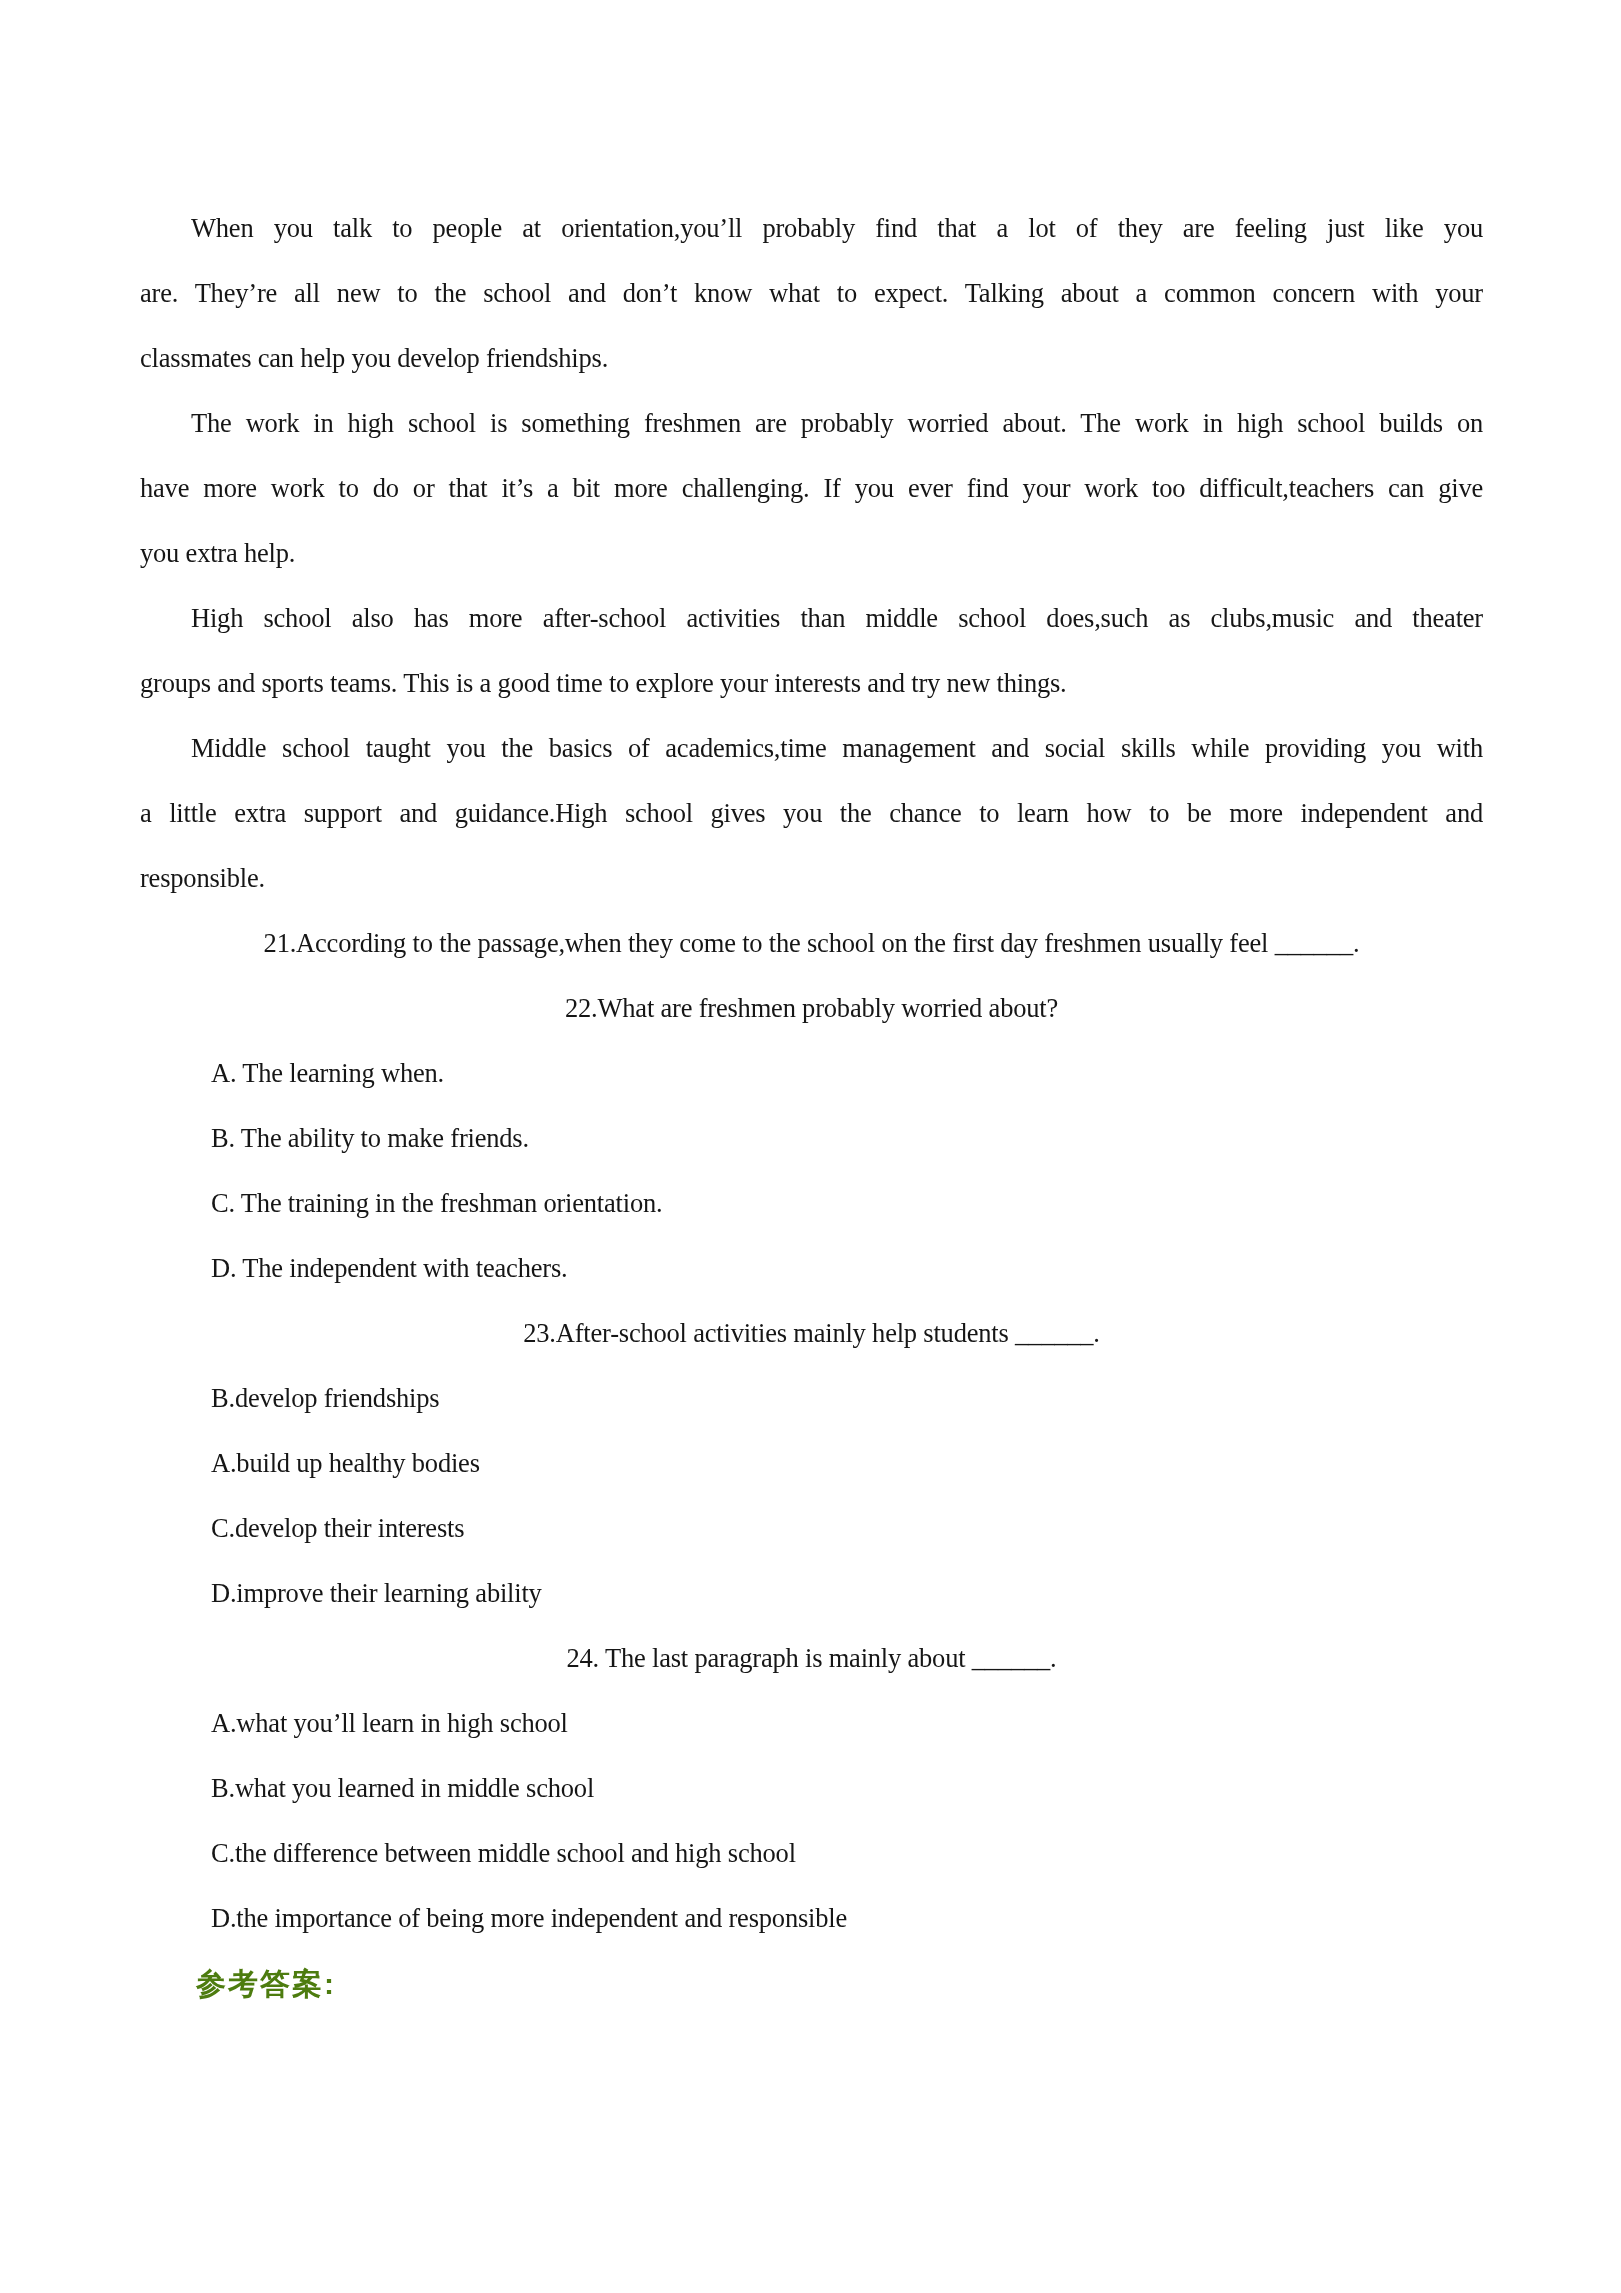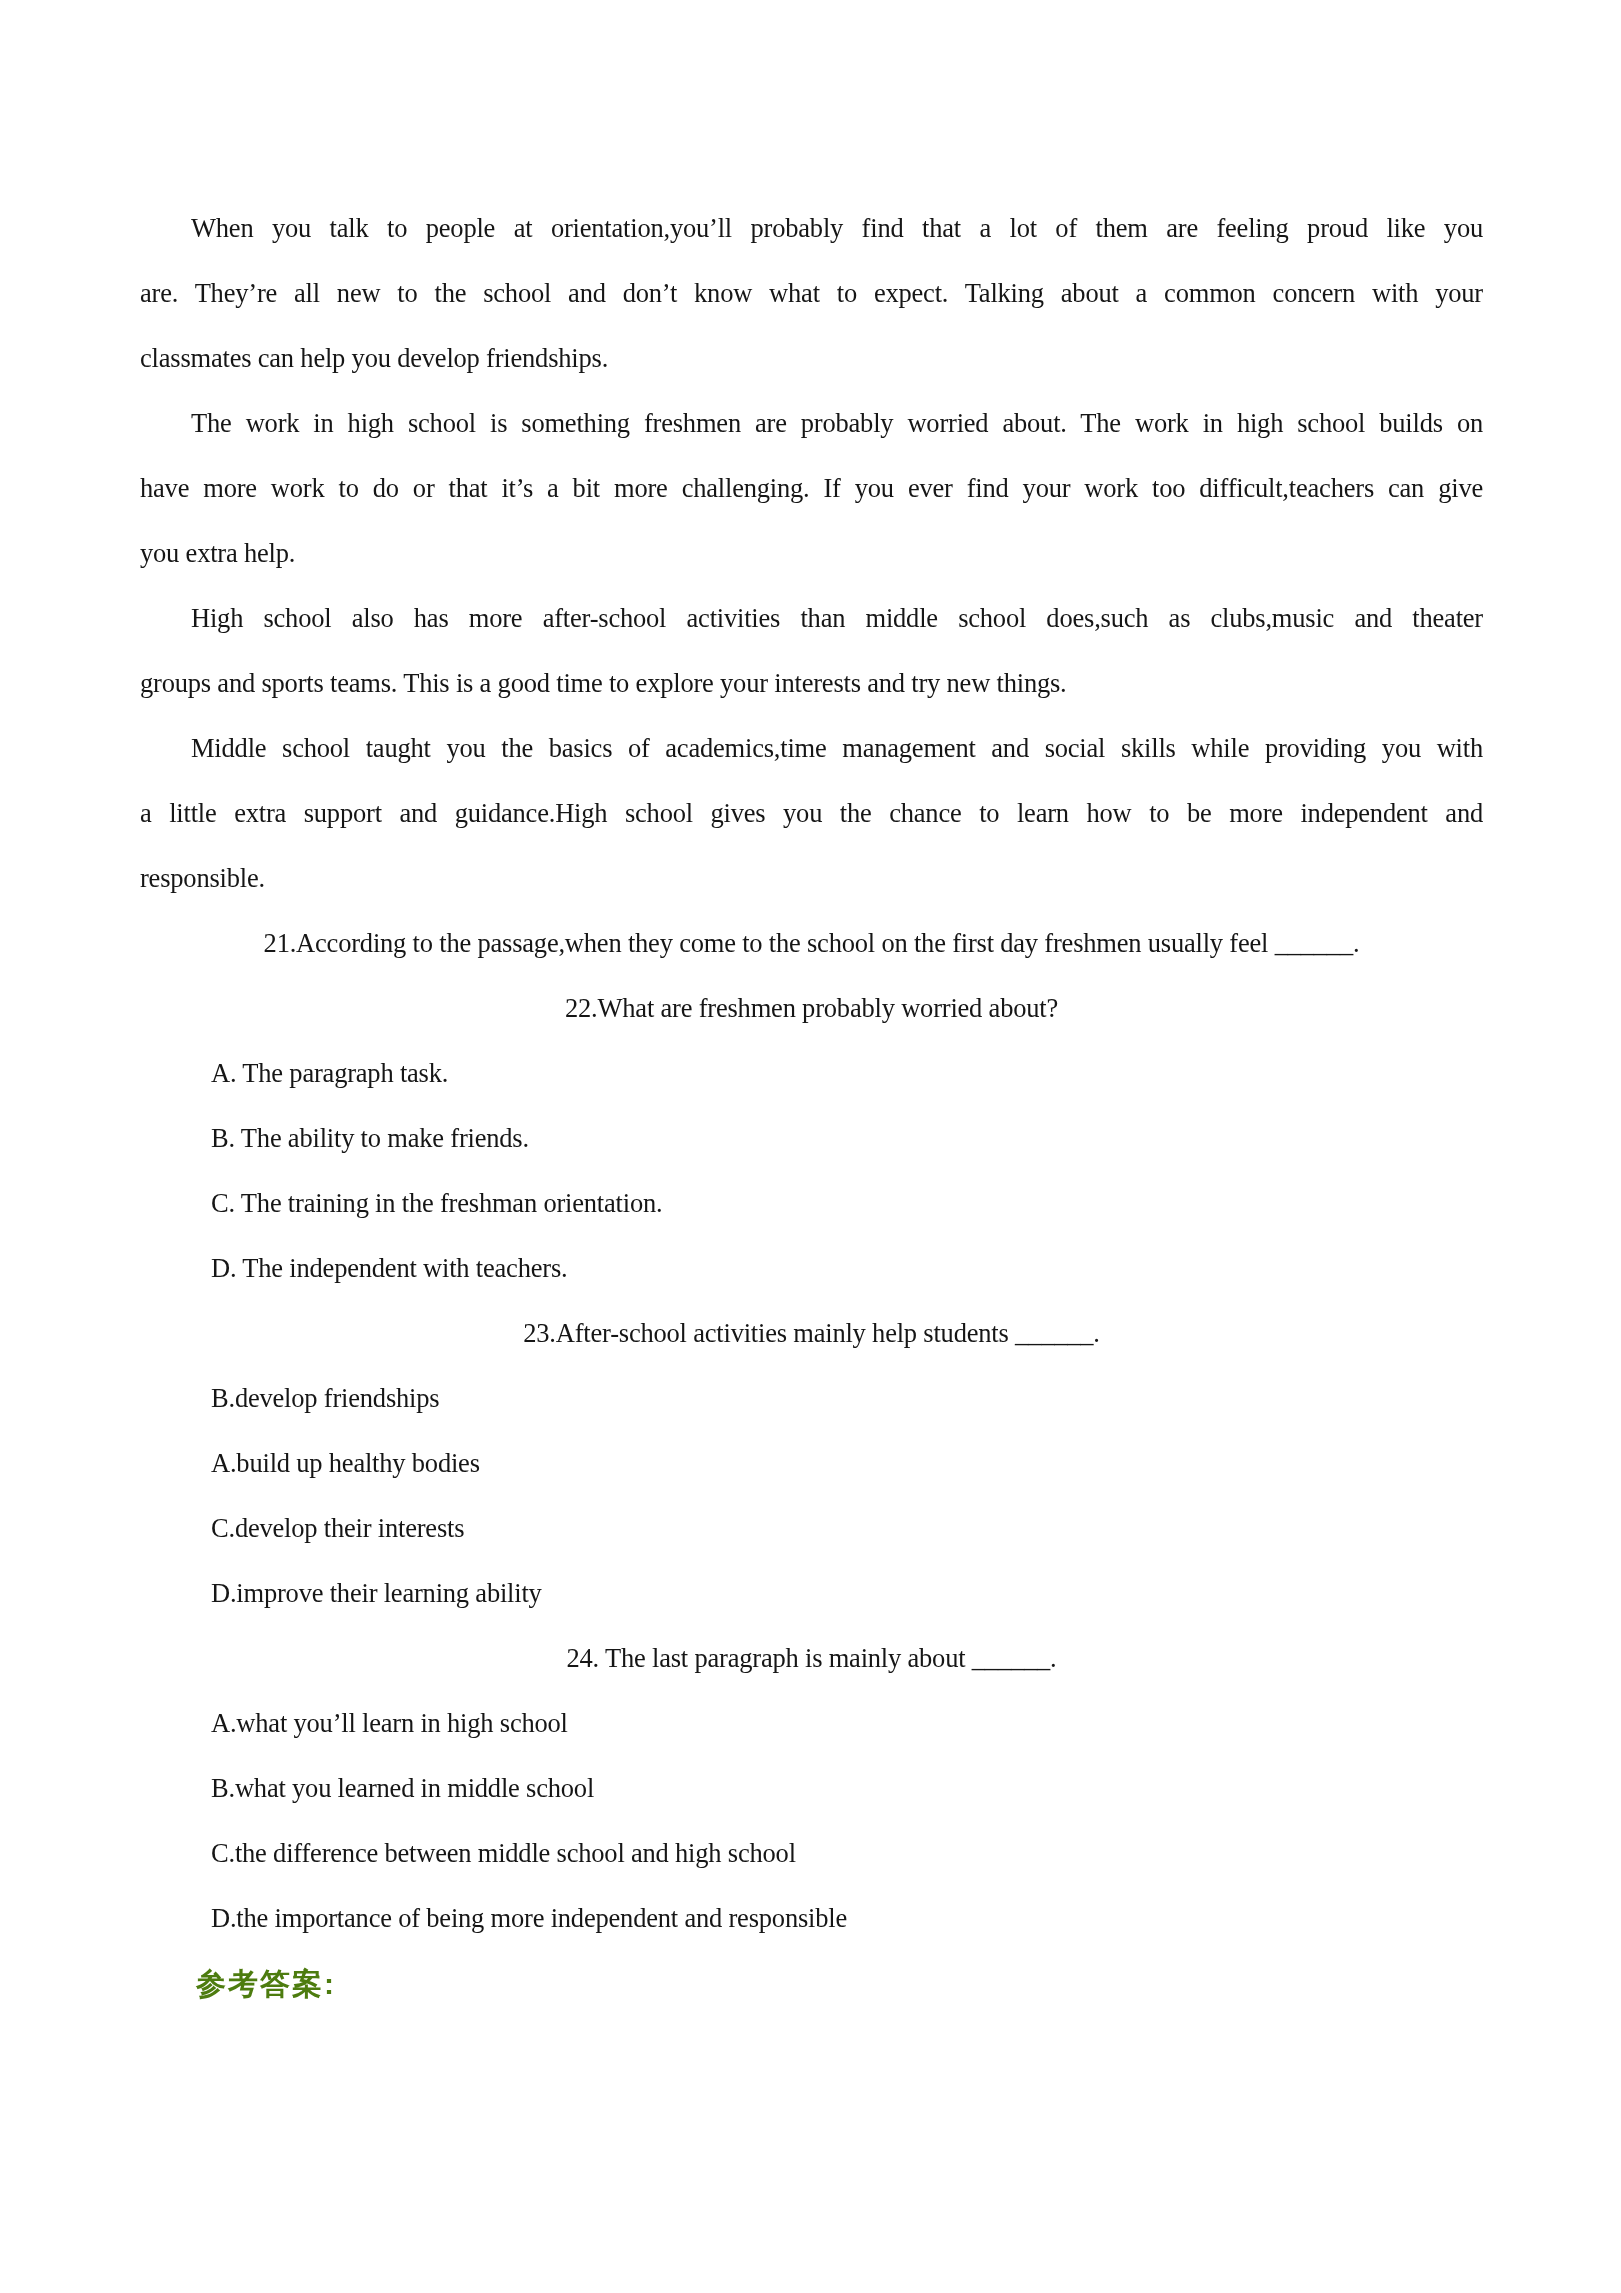--- a/index.html
+++ b/index.html
@@ -61,39 +61,39 @@
     font-weight: bold;
     font-size: 30px;
     letter-spacing: 2px;
   }
 </style>
 </head>
 <body style="color: rgb(22, 22, 22); background: rgb(255, 255, 255);">
 
 <div class="page">
   <div>
-      <div class="line indent just">When you talk to people at orientation,you’ll probably find that a lot of them are feeling proud like you</div>
+      <div class="line indent just">When you talk to people at orientation,you’ll probably find that a lot of they are feeling just like you</div>
       <div class="line just">are. They’re all new to the school and don’t know what to expect. Talking about a common concern with your</div>
       <div class="line">classmates can help you develop friendships.</div>
       <div class="line indent just">The work in high school is something freshmen are probably worried about. The work in high school builds on</div>
       <div class="line just">have more work to do or that it’s a bit more challenging. If you ever find your work too difficult,teachers can give</div>
       <div class="line">you extra help.</div>
       <div class="line indent just">High school also has more after-school activities than middle school does,such as clubs,music and theater</div>
       <div class="line">groups and sports teams. This is a good time to explore your interests and try new things.</div>
       <div class="line indent just">Middle school taught you the basics of academics,time management and social skills while providing you with</div>
       <div class="line just">a little extra support and guidance.High school gives you the chance to learn how to be more independent and</div>
       <div class="line">responsible.</div>
     </div>
   <div>
       <div class="">
         <div class="line stem">21.According to the passage,when they come to the school on the first day freshmen usually feel ______.</div>
       </div>
       <div class="">
         <div class="line stem">22.What are freshmen probably worried about?</div>
-        <div class="line opt-stacked">A. The paragraph task.</div>
+        <div class="line opt-stacked">A. The learning when.</div>
         <div class="line opt-stacked">B. The ability to make friends.</div>
         <div class="line opt-stacked">C. The training in the freshman orientation.</div>
         <div class="line opt-stacked">D. The independent with teachers.</div>
       </div>
       <div class="">
         <div class="line stem">23.After-school activities mainly help students ______.</div>
         <div class="line opt-stacked">B.develop friendships</div>
         <div class="line opt-stacked">A.build up healthy bodies</div>
         <div class="line opt-stacked">C.develop their interests</div>
         <div class="line opt-stacked">D.improve their learning ability</div>

